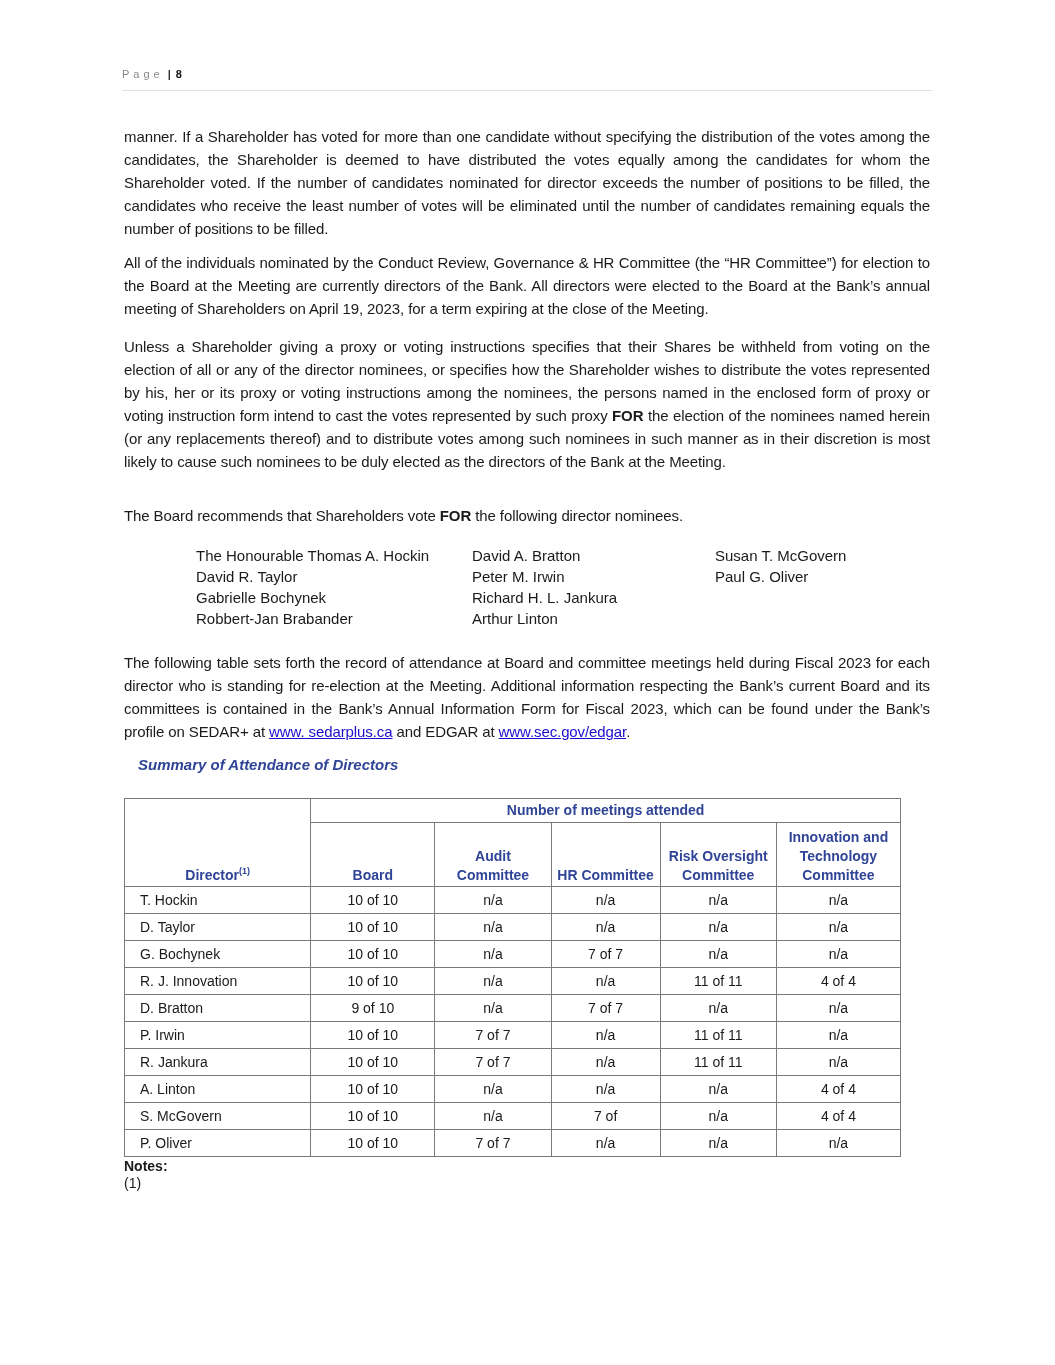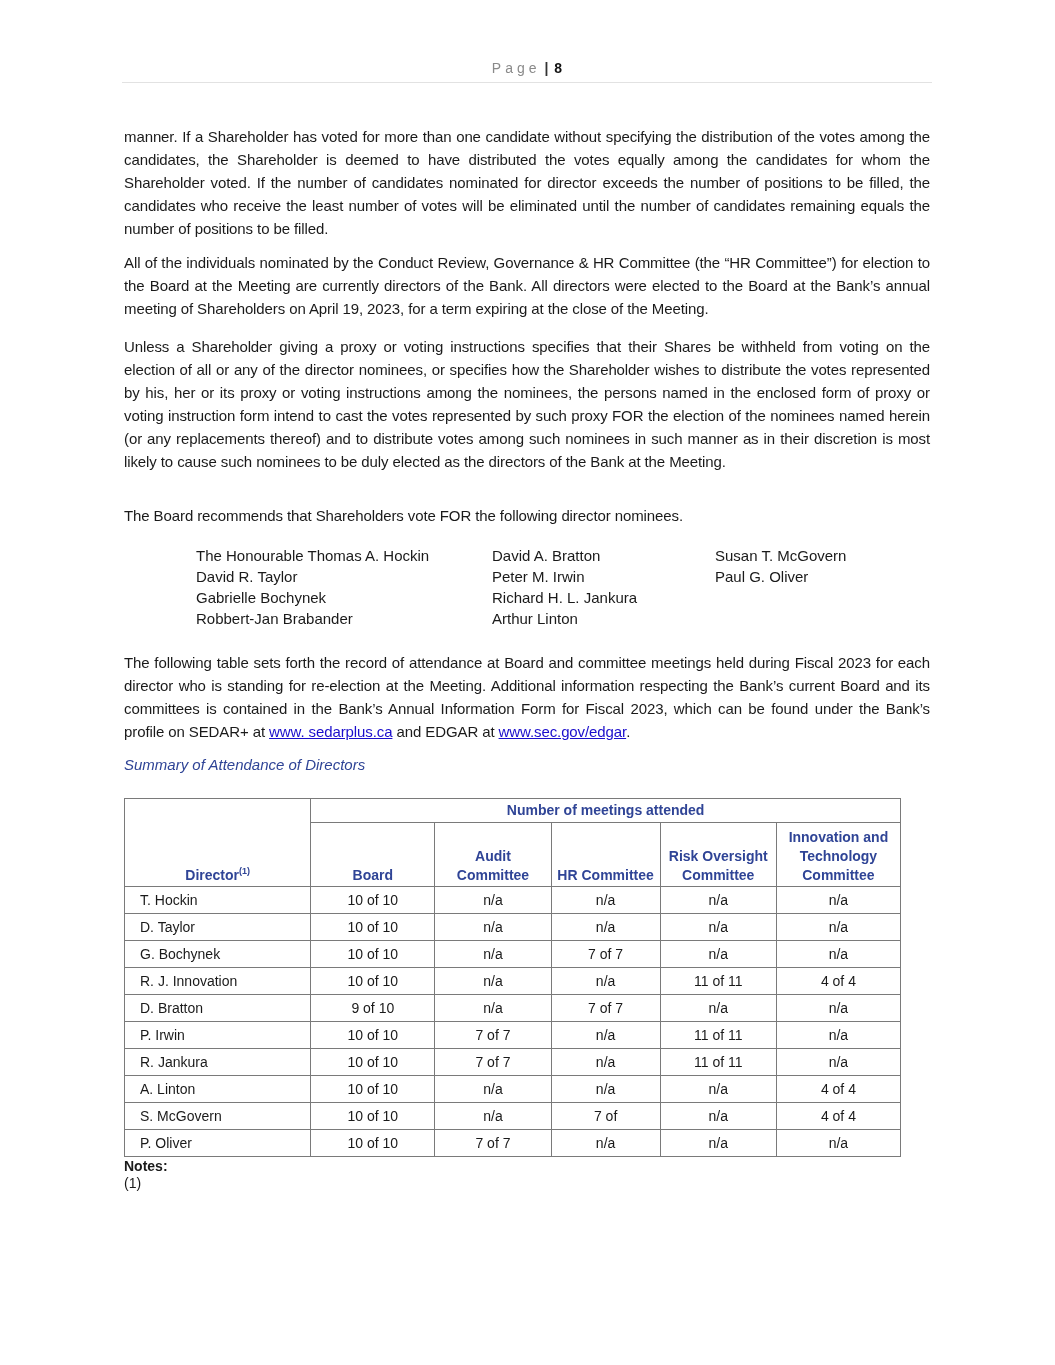--- a/index.html
+++ b/index.html
@@ -1,43 +1,43 @@
 <!DOCTYPE html>
 <html><head>
 <meta charset="utf-8">
 <style>
   html, body { margin: 0; padding: 0; background: #ffffff; }
   body {
     width: 1055px; height: 1365px; position: relative; overflow: hidden;
     font-family: "Liberation Sans", sans-serif; color: #1a1a1a;
   }
   .header {
-    position: absolute; left: 122px; top: 60px; width: 810px; height: 22px;
-    border-bottom: 1px solid #e2e2e2; text-align: center;
-    font-size: 14px; color: #8a8a8a;
+    position: absolute; left: 122px; top: 68px; width: 810px; height: 22px;
+    border-bottom: 1px solid #e2e2e2; text-align: left;
+    font-size: 11px; color: #8a8a8a;
   }
   .header .page-word { letter-spacing: 4px; }
   .header .sep { color: #333; margin-left: 4px; font-weight: bold; }
   .header .num { color: #111; font-weight: bold; margin-left: 2px; }
   .para {
     position: absolute; left: 124px; width: 806px;
     font-size: 15px; line-height: 23px; text-align: justify;
     margin: 0; letter-spacing: -0.1px;
   }
-  .para b { font-weight: normal; }
+  .para b { font-weight: bold; }
   .para a { color: #1a0dcc; text-decoration: underline; }
   .nominees {
     position: absolute; left: 196px; top: 545px; width: 700px;
     font-size: 15px; line-height: 21px;
   }
   .nominees .col { position: absolute; top: 0; }
   .nominees .col div { white-space: nowrap; }
   .section-title {
-    position: absolute; left: 124px; top: 756px;
-    font-size: 15px; font-style: italic; font-weight: normal; color: #2f4496;
+    position: absolute; left: 138px; top: 756px;
+    font-size: 15px; font-style: italic; font-weight: bold; color: #2f4496;
   }
   table.att {
     position: absolute; left: 124px; top: 798px; width: 777px;
     border-collapse: collapse; font-size: 14px;
   }
   table.att th, table.att td {
     border: 1px solid #7a7a7a; padding: 0 4px; height: 26px;
   }
   table.att th {
     color: #2f4496; font-weight: bold; text-align: center; vertical-align: bottom;
@@ -72,21 +72,21 @@
 
 <p class="para" style="top:504px"><span>The Board recommends that Shareholders vote </span><b>FOR</b><span> the following director nominees.</span></p>
 
 <div class="nominees">
   <div class="col" style="left:0">
     <div>The Honourable Thomas A. Hockin</div>
     <div>David R. Taylor</div>
     <div>Gabrielle Bochynek</div>
     <div>Robbert-Jan Brabander</div>
   </div>
-  <div class="col" style="left:296px">
+  <div class="col" style="left:276px">
     <div>David A. Bratton</div>
     <div>Peter M. Irwin</div>
     <div>Richard H. L. Jankura</div>
     <div>Arthur Linton</div>
   </div>
   <div class="col" style="left:519px">
     <div>Susan T. McGovern</div>
     <div>Paul G. Oliver</div>
   </div>
 </div>

